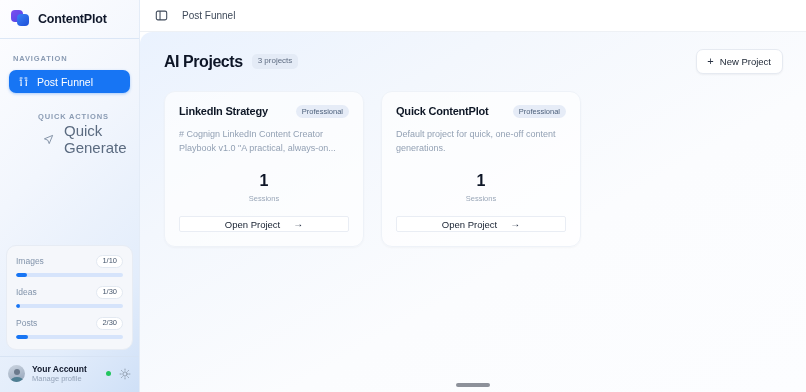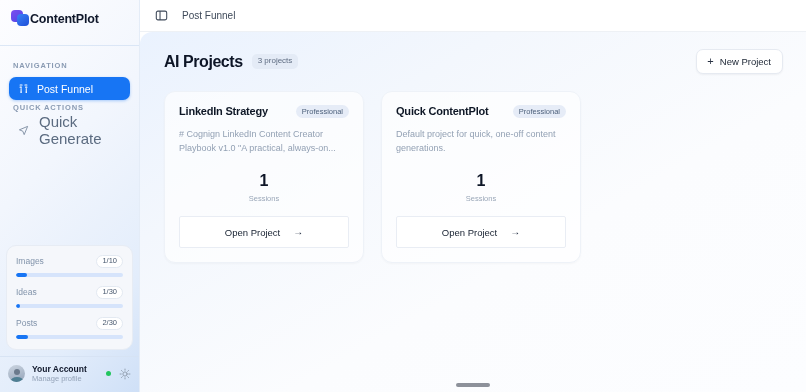--- a/index.html
+++ b/index.html
@@ -15,22 +15,22 @@
   
   .sidebar {
     position: relative;
     width: 140px; height: 392px;
     flex: 0 0 140px;
     background: linear-gradient(135deg, #fdfdff 0%, #f2f6fd 40%, #e3edfb 78%, #cfe0f7 100%);
     display: flex; flex-direction: column;
     border-right: 1px solid #e4ecf7;
   }
   .brand {
-    display: flex; align-items: center; gap: 0;
-    padding: 9px 10px 17px 11px;
+    display: flex; align-items: center; gap: 8px;
+    padding: 9px 10px 10px 11px;
     border-bottom: 1px solid rgba(210,224,243,.75);
   }
   .logo-mark { position: relative; width: 19px; height: 19px; flex: 0 0 19px; }
   .logo-mark .sq {
     position: absolute; width: 12px; height: 12px; border-radius: 4px;
   }
   .logo-mark .sq.a { left: 0; top: 1px; background: linear-gradient(140deg,#7b4ff0,#4f46e5); }
   .logo-mark .sq.b { left: 6px; top: 5px; background: linear-gradient(140deg,#3b82f6,#1d4ed8); }
   .brand-name { font-size: 12.5px; font-weight: 700; color: #0f172a; letter-spacing: -.2px; }
 
@@ -44,21 +44,21 @@
   .nav-item {
     display: flex; align-items: center; gap: 8px;
     height: 23px; padding: 0 9px; border-radius: 7px;
     font-size: 10.5px; color: #475569;
   }
   .nav-item.active { background: #1775f4; color: #ffffff; font-weight: 500;
     box-shadow: 0 1px 3px rgba(23,117,244,.35); }
   .nav-item .ico { width: 11px; height: 11px; display:flex; align-items:center; justify-content:center; }
   .nav-item svg { display: block; }
 
-  .qa-wrap { padding-top: 3px; }
+  .qa-wrap { padding-top: 19px; margin-left: 25px; }
   .qa-items { padding: 7px 9px 0 9px; }
   .qa-item {
     display: flex; align-items: center; gap: 10px;
     height: 22px; padding: 0 9px; border-radius: 7px;
     font-size: 15px; color: #5b6b80;
   }
   .qa-item .ico { width: 11px; height: 11px; display:flex; align-items:center; justify-content:center; }
 
   .spacer { flex: 1 1 auto; }
 
@@ -172,21 +172,21 @@
     margin-top: 10px;
     font-size: 9px; color: #93a1b4; line-height: 1.55;
     min-height: 28px;
   }
   .metric { text-align: center; margin-top: 17px; }
   .metric-num { font-size: 16px; font-weight: 700; color: #0d1526; line-height: 1; }
   .metric-label { font-size: 7.5px; color: #9aa7b8; margin-top: 5px; }
   .open-btn {
     margin-top: 13px;
     display: flex; align-items: center; justify-content: center; gap: 13px;
-    height: 32px;
+    height: 16px;
     background: #ffffff; border: 1px solid #e9edf4; border-radius: 2px;
     font-size: 9.5px; color: #16203040; color: #162030; font-weight: 500;
   }
   .arrow { font-size: 10px; color: #253044; line-height: 1; }
 
   .home-indicator {
     position: absolute; left: 50%; bottom: 5px; transform: translateX(-50%);
     width: 34px; height: 4px; border-radius: 3px; background: #8d919a;
   }
 </style>

